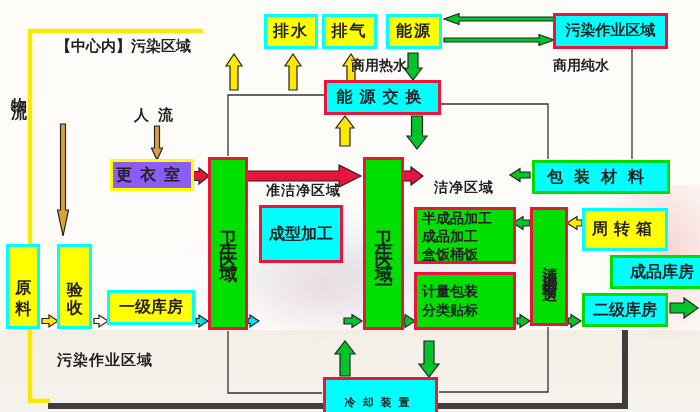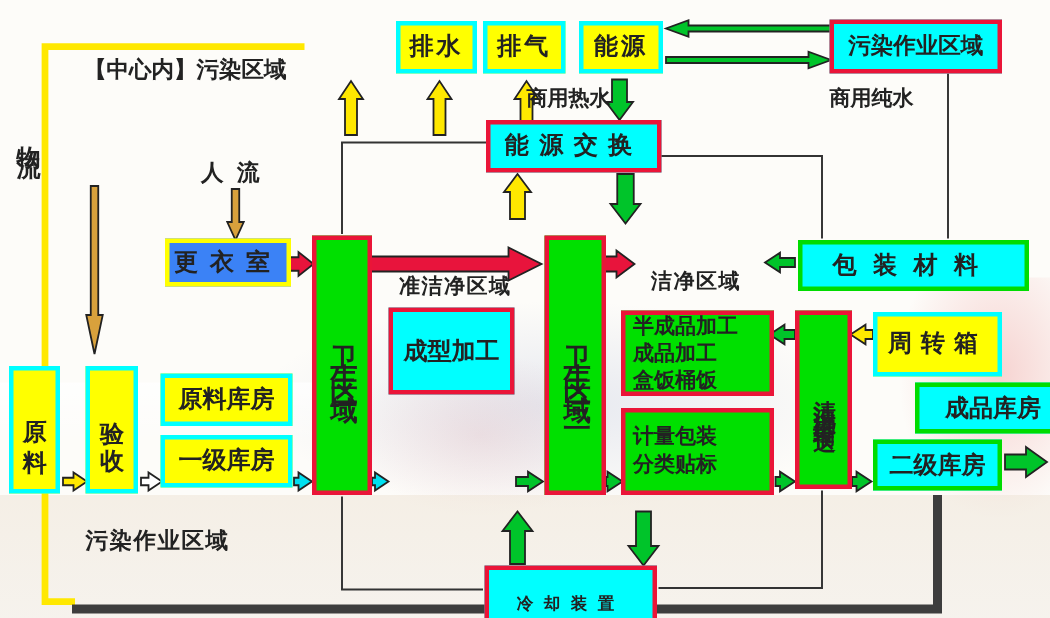--- a/index.html
+++ b/index.html
@@ -10,21 +10,21 @@
     color:#222;
   }
   .wm{position:absolute;pointer-events:none;}
   .box{
     position:absolute; box-sizing:border-box;
     display:flex; align-items:center; justify-content:center;
     font-weight:bold; text-align:center; line-height:1.15;
     z-index:3;
   }
   .b-yc{background:#ffff00;border:3px solid #00ffff;}   
-  .b-cy{background:#3b82f6;border:3px solid #ffff00;}   
+  .b-cy{background:#8b5cf6;border:3px solid #ffff00;}   
   .b-cr{background:#00ffff;border:3px solid #ea1538;}   
   .b-gr{background:#00e000;border:3px solid #ea1538;}   
   .b-cg{background:#00ffff;border:3px solid #00dc00;}   
   .vert{writing-mode:vertical-rl;text-orientation:upright;}
   .lbl{position:absolute;font-weight:bold;white-space:nowrap;z-index:4;}
   .pre{white-space:pre-line;text-align:left;}
   #connector-svg{position:absolute;left:0;top:0;z-index:2;pointer-events:none;}
 </style>
 </head>
 <body>
@@ -87,33 +87,32 @@
 
   <div class="box b-yc" style="left:264px;top:14px;width:54px;height:35px;font-size:16px;letter-spacing:2px;">排水</div>
   <div class="box b-yc" style="left:322px;top:14px;width:55px;height:35px;font-size:16px;letter-spacing:2px;">排气</div>
   <div class="box b-yc" style="left:386px;top:14px;width:56px;height:35px;font-size:16px;letter-spacing:2px;">能源</div>
   <div class="box b-cr" style="left:553px;top:13px;width:115px;height:36px;font-size:15px;">污染作业区域</div>
   <div class="box b-cr" style="left:324px;top:80px;width:117px;height:35px;font-size:16px;letter-spacing:7px;">能源交换</div>
 
   <div class="box b-cy" style="left:110px;top:159px;width:84px;height:32px;font-size:16px;letter-spacing:8px;">更衣室</div>
   <div class="box b-yc vert" style="left:6px;top:244px;width:34px;height:85px;font-size:16px;letter-spacing:19px;">原料</div>
   <div class="box b-yc vert" style="left:57px;top:244px;width:35px;height:85px;font-size:16px;letter-spacing:19px;">验收</div>
-  <div class="box b-yc" style="left:107px;top:249px;width:88px;height:35px;font-size:16px;">原料库房</div>
   <div class="box b-yc" style="left:107px;top:290px;width:88px;height:35px;font-size:16px;">一级库房</div>
 
   <div class="box b-gr vert" style="left:208px;top:157px;width:40px;height:173px;font-size:18px;letter-spacing:11px;">卫生区域一</div>
   <div class="box b-cr" style="left:259px;top:205px;width:84px;height:58px;font-size:16px;">成型加工</div>
   <div class="box b-gr vert" style="left:363px;top:157px;width:41px;height:173px;font-size:18px;letter-spacing:11px;">卫生区域二</div>
   <div class="box b-gr pre" style="left:414px;top:207px;width:102px;height:57px;font-size:14px;line-height:18px;justify-content:flex-start;padding-left:5px;">半成品加工
 成品加工
 盒饭桶饭</div>
   <div class="box b-gr pre" style="left:414px;top:272px;width:102px;height:58px;font-size:14px;line-height:19px;justify-content:flex-start;padding-left:5px;">计量包装
 分类贴标</div>
   <div class="box b-gr vert" style="left:530px;top:207px;width:38px;height:119px;font-size:15px;letter-spacing:4px;">清洗消毒输送</div>
 
-  <div class="box b-cg" style="left:532px;top:160px;width:154px;height:34px;font-size:16px;letter-spacing:11px;">包装材料</div>
+  <div class="box b-cg" style="left:532px;top:160px;width:138px;height:34px;font-size:16px;letter-spacing:11px;">包装材料</div>
   <div class="box b-yc" style="left:582px;top:208px;width:86px;height:43px;font-size:16px;letter-spacing:6px;">周转箱</div>
   <div class="box b-cg" style="left:582px;top:255px;width:104px;height:34px;font-size:16px;margin-left:28px;">成品库房</div>
   <div class="box b-cg" style="left:582px;top:293px;width:86px;height:34px;font-size:16px;">二级库房</div>
 
   <div class="box b-cr" style="left:323px;top:377px;width:115px;height:52px;font-size:11px;letter-spacing:7px;">冷却装置</div>
 
 </div>
 
 </body></html>

